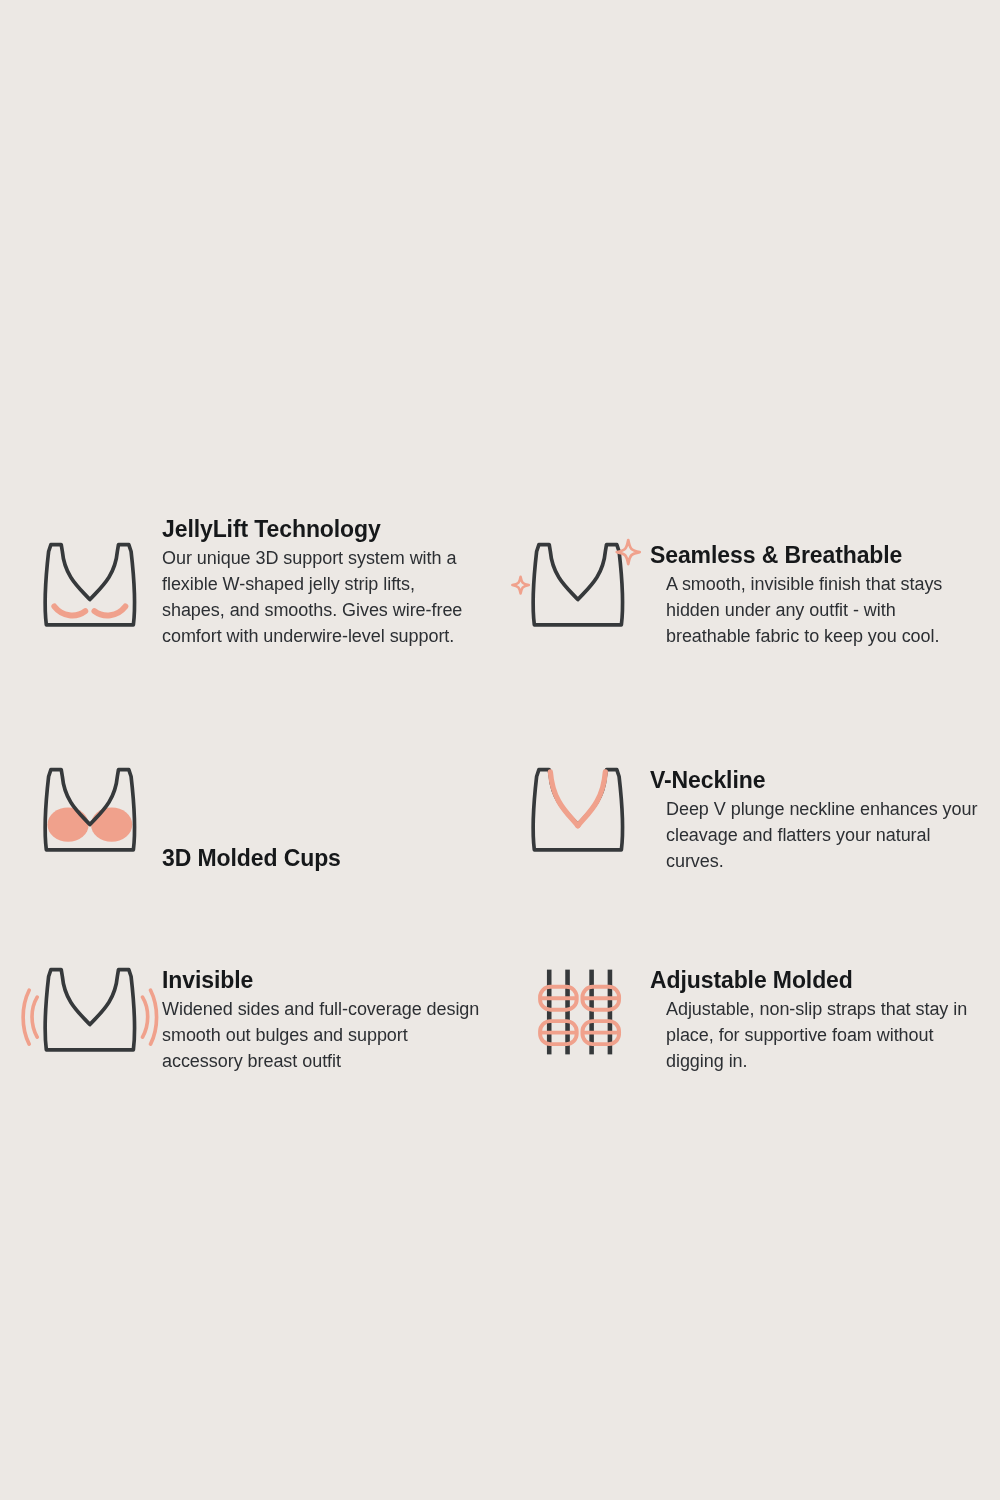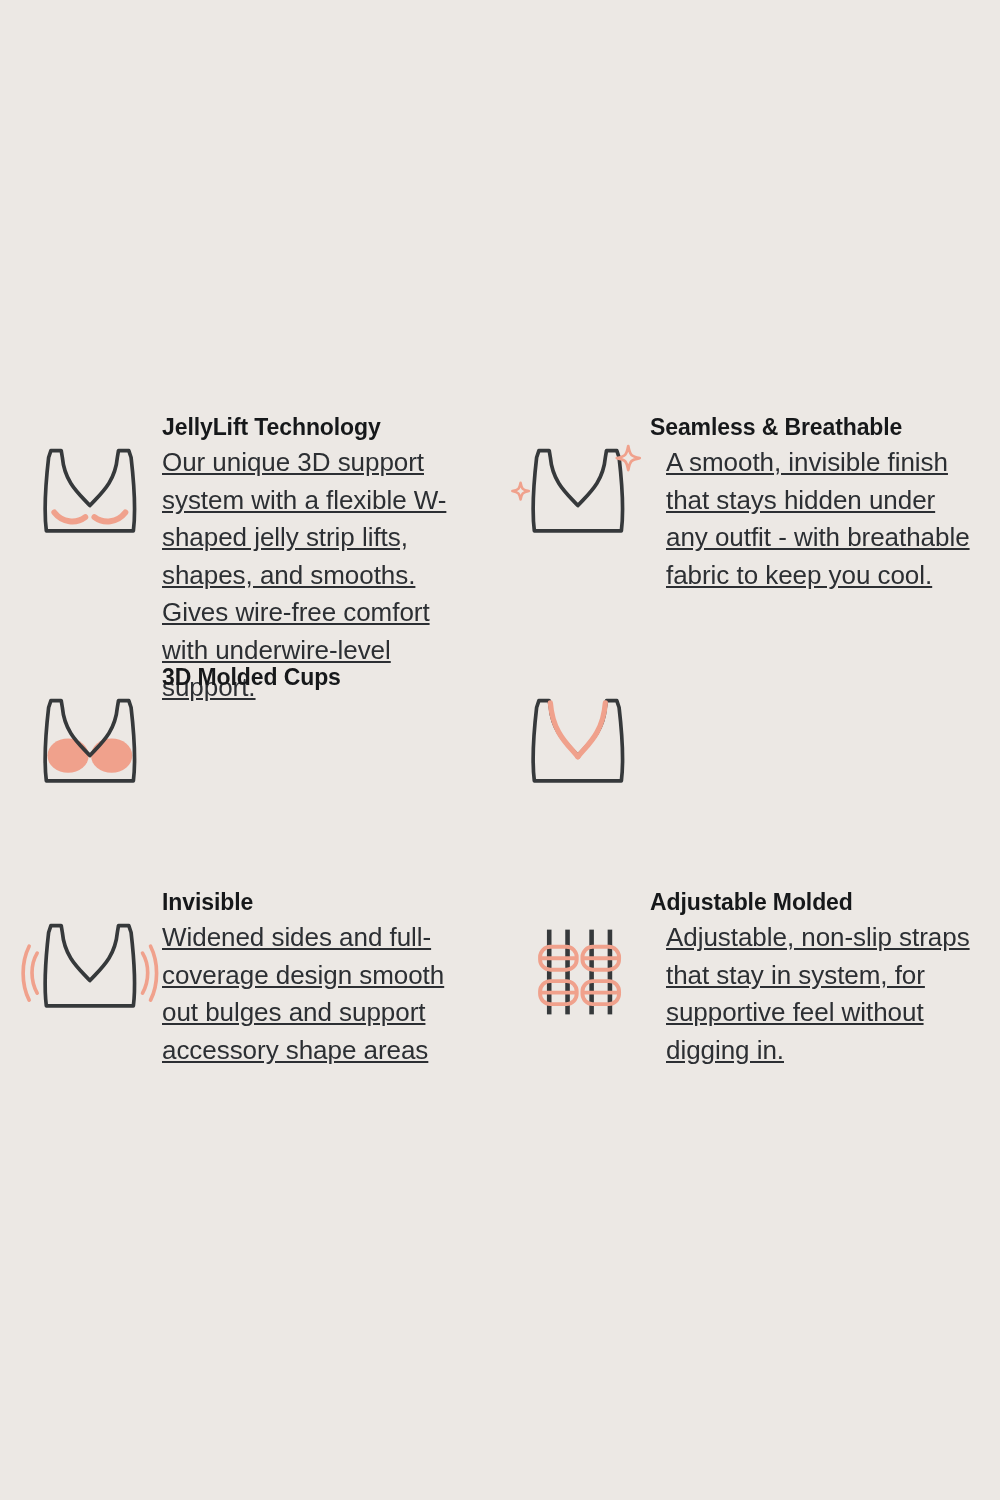--- a/index.html
+++ b/index.html
@@ -29,21 +29,21 @@
     width: 1000px;
     display: grid;
     grid-template-columns: 480px 480px;
     grid-template-rows: auto auto auto;
     column-gap: 20px;
     row-gap: 0px;
   }
 
   .feature {
     display: flex;
-    align-items: flex-start;
+    align-items: flex-end;
     padding-left: 28px;
     box-sizing: border-box;
   }
 
   
   .row1 { height: 250px; }
   .row2 { height: 225px; }
   .row3 { height: 200px; }
 
   .icon-wrap {
@@ -73,28 +73,27 @@
   .feature-title {
     font-size: 23px;
     font-weight: bold;
     color: #16181a;
     line-height: 1.32;
     margin: 0 0 2px 0;
     letter-spacing: -0.1px;
   }
 
   .feature-desc {
-    font-size: 26px;
+    font-size: 18px;
     font-weight: normal;
     color: #2c2f33;
     line-height: 1.44;
     margin: 0;
     max-width: 322px;
     letter-spacing: -0.05px;
-    text-decoration: underline;
   }
 
   
   .col2 { padding-left: 16px; }
   .col2 .feature-desc { max-width: 330px; margin-left: 16px; }
 </style>
 </head>
 <body>
 
 <div id="page">
@@ -167,41 +166,45 @@
                    C32 46 45 56 54 66
                    C63 56 76 46 78 24
                    L79 18 L88 18 L90 24
                    C93 50 94 72 92 88
                    L16 88
                    C14 72 15 50 18 24 Z" fill="none" stroke="#36393b" stroke-width="3.2" stroke-linejoin="round" stroke-linecap="round"></path>
           <path d="M30 20 C32 46 45 56 54 67" fill="none" stroke="#f0a18c" stroke-width="4.6" stroke-linecap="round"></path>
           <path d="M78 20 C76 46 63 56 54 67" fill="none" stroke="#f0a18c" stroke-width="4.6" stroke-linecap="round"></path>
         </svg>
       </div>
+      <div class="feature-text">
+        <p class="feature-title">V-Neckline</p>
+        <p class="feature-desc">Deep V plunge neckline enhances your cleavage and flatters your natural curves.</p>
+      </div>
     </div>
 
     <div class="feature row3">
       <div class="icon-wrap">
         <svg viewBox="0 0 110 110" xmlns="http://www.w3.org/2000/svg">
           <path d="M18 24 L20 18 L29 18 L30 24
                    C32 46 45 56 54 66
                    C63 56 76 46 78 24
                    L79 18 L88 18 L90 24
                    C93 50 94 72 92 88
                    L16 88
                    C14 72 15 50 18 24 Z" fill="none" stroke="#36393b" stroke-width="3.2" stroke-linejoin="round" stroke-linecap="round"></path>
           <path d="M8 42 C2 52 2 66 8 77" fill="none" stroke="#f0a18c" stroke-width="3.2" stroke-linecap="round"></path>
           <path d="M1 36 C-6 50 -6 69 1 83" fill="none" stroke="#f0a18c" stroke-width="3.2" stroke-linecap="round"></path>
           <path d="M100 42 C106 52 106 66 100 77" fill="none" stroke="#f0a18c" stroke-width="3.2" stroke-linecap="round"></path>
           <path d="M107 36 C114 50 114 69 107 83" fill="none" stroke="#f0a18c" stroke-width="3.2" stroke-linecap="round"></path>
         </svg>
       </div>
       <div class="feature-text">
         <p class="feature-title">Invisible</p>
-        <p class="feature-desc">Widened sides and full-coverage design smooth out bulges and support accessory shape areas</p>
+        <p class="feature-desc">Widened sides and full-coverage design smooth out bulges and support accessory breast outfit</p>
       </div>
     </div>
 
     <div class="feature row3 col2">
       <div class="icon-wrap straps-icon-wrap">
         <svg viewBox="0 0 110 110" xmlns="http://www.w3.org/2000/svg">
 
           <line x1="29" y1="18" x2="29" y2="92" stroke="#36393b" stroke-width="4"></line>
           <line x1="45" y1="18" x2="45" y2="92" stroke="#36393b" stroke-width="4"></line>
           <rect x="21" y="33" width="32" height="20" rx="9" fill="none" stroke="#f0a18c" stroke-width="3.4"></rect>
@@ -212,18 +215,18 @@
           <line x1="66" y1="18" x2="66" y2="92" stroke="#36393b" stroke-width="4"></line>
           <line x1="82" y1="18" x2="82" y2="92" stroke="#36393b" stroke-width="4"></line>
           <rect x="58" y="33" width="32" height="20" rx="9" fill="none" stroke="#f0a18c" stroke-width="3.4"></rect>
           <line x1="58" y1="43" x2="90" y2="43" stroke="#f0a18c" stroke-width="3.4"></line>
           <rect x="58" y="63" width="32" height="20" rx="9" fill="none" stroke="#f0a18c" stroke-width="3.4"></rect>
           <line x1="58" y1="73" x2="90" y2="73" stroke="#f0a18c" stroke-width="3.4"></line>
         </svg>
       </div>
       <div class="feature-text">
         <p class="feature-title">Adjustable Molded</p>
-        <p class="feature-desc">Adjustable, non-slip straps that stay in system, for supportive feel without digging in.</p>
+        <p class="feature-desc">Adjustable, non-slip straps that stay in place, for supportive foam without digging in.</p>
       </div>
     </div>
 
   </div>
 </div>
 
 </body></html>

